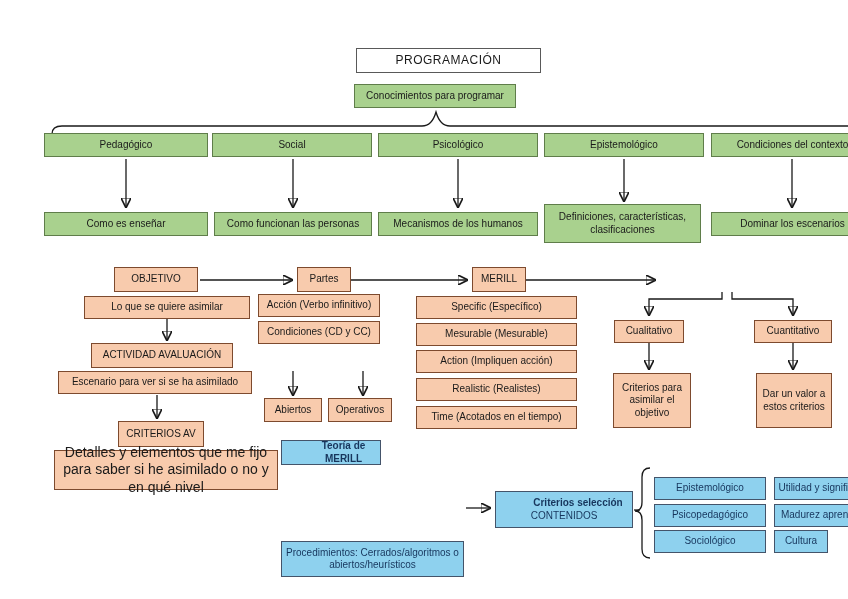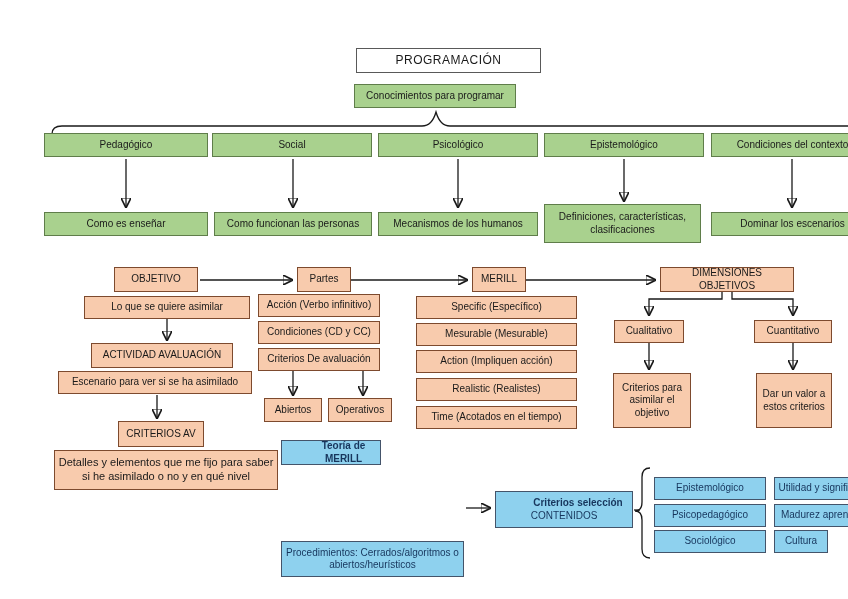--- a/index.html
+++ b/index.html
@@ -10,21 +10,21 @@
   .box{
     position:absolute;box-sizing:border-box;
     display:flex;flex-direction:column;align-items:center;justify-content:center;
     text-align:center;font-size:10px;line-height:1.25;padding:1px 3px;
   }
   .white{background:#ffffff;border:1px solid #595959;font-size:12px;letter-spacing:.5px;}
   .green{background:#a9d18e;border:1.2px solid #5f7d4a;}
   .orange{background:#f8cbad;border:1.2px solid #7d4a2e;}
   .blue{background:#8ed1ee;border:1.2px solid #44546a;color:#17365d;}
   .bold{font-weight:bold;padding-left:28px;}
-  .fs10{font-size:11px;}
+  .fs10{font-size:14px;}
   #wires{position:absolute;left:0;top:0;width:848px;height:599px;}
   #wires path{stroke:#1a1a1a;stroke-width:1.3;fill:none;}
 </style>
 </head>
 <body>
 
 <div id="canvas">
 
   <svg id="wires" viewBox="0 0 848 599">
     <defs>
@@ -79,32 +79,30 @@
   <div class="box orange" style="left:78px;top:267px;width:84px;height:25px">OBJETIVO</div>
   <div class="box orange" style="left:48px;top:296px;width:166px;height:23px">Lo que se quiere asimilar</div>
   <div class="box orange" style="left:55px;top:343px;width:142px;height:25px">ACTIVIDAD AVALUACIÓN</div>
   <div class="box orange" style="left:22px;top:371px;width:194px;height:23px">Escenario para ver si se ha asimilado</div>
   <div class="box orange" style="left:82px;top:421px;width:86px;height:26px">CRITERIOS AV</div>
   <div class="box orange fs10" style="left:18px;top:450px;width:224px;height:40px">Detalles y elementos que me fijo para saber si he asimilado o no y en qué nivel</div>
 
   <div class="box orange" style="left:261px;top:267px;width:54px;height:25px">Partes</div>
   <div class="box orange" style="left:222px;top:294px;width:122px;height:23px">Acción (Verbo infinitivo)</div>
   <div class="box orange" style="left:222px;top:321px;width:122px;height:23px">Condiciones (CD y CC)</div>
-  <div class="box orange" style="left:222px;top:348px;width:122px;height:23px">Criterios De avaluación</div>
   <div class="box orange" style="left:228px;top:398px;width:58px;height:24px">Abiertos</div>
   <div class="box orange" style="left:292px;top:398px;width:64px;height:24px">Operativos</div>
 
   <div class="box orange" style="left:436px;top:267px;width:54px;height:25px">MERILL</div>
   <div class="box orange" style="left:380px;top:296px;width:161px;height:23px">Specific (Específico)</div>
   <div class="box orange" style="left:380px;top:323px;width:161px;height:23px">Mesurable (Mesurable)</div>
   <div class="box orange" style="left:380px;top:350px;width:161px;height:23px">Action (Impliquen acción)</div>
   <div class="box orange" style="left:380px;top:378px;width:161px;height:23px">Realistic (Realistes)</div>
   <div class="box orange" style="left:380px;top:406px;width:161px;height:23px">Time (Acotados en el tiempo)</div>
 
-  <div class="box orange" style="left:624px;top:267px;width:134px;height:25px">DIMENSIONES OBJETIVOS</div>
   <div class="box orange" style="left:578px;top:320px;width:70px;height:23px">Cualitativo</div>
   <div class="box orange" style="left:718px;top:320px;width:78px;height:23px">Cuantitativo</div>
   <div class="box orange" style="left:577px;top:373px;width:78px;height:55px">Criterios para asimilar el objetivo</div>
   <div class="box orange" style="left:720px;top:373px;width:76px;height:55px">Dar un valor a estos criterios</div>
 
   <div class="box blue bold" style="left:245px;top:440px;width:100px;height:25px">Teoría de MERILL</div>
 
 
   <div class="box blue" style="left:245px;top:541px;width:183px;height:36px">Procedimientos: Cerrados/algoritmos o abiertos/heurísticos</div>
 

